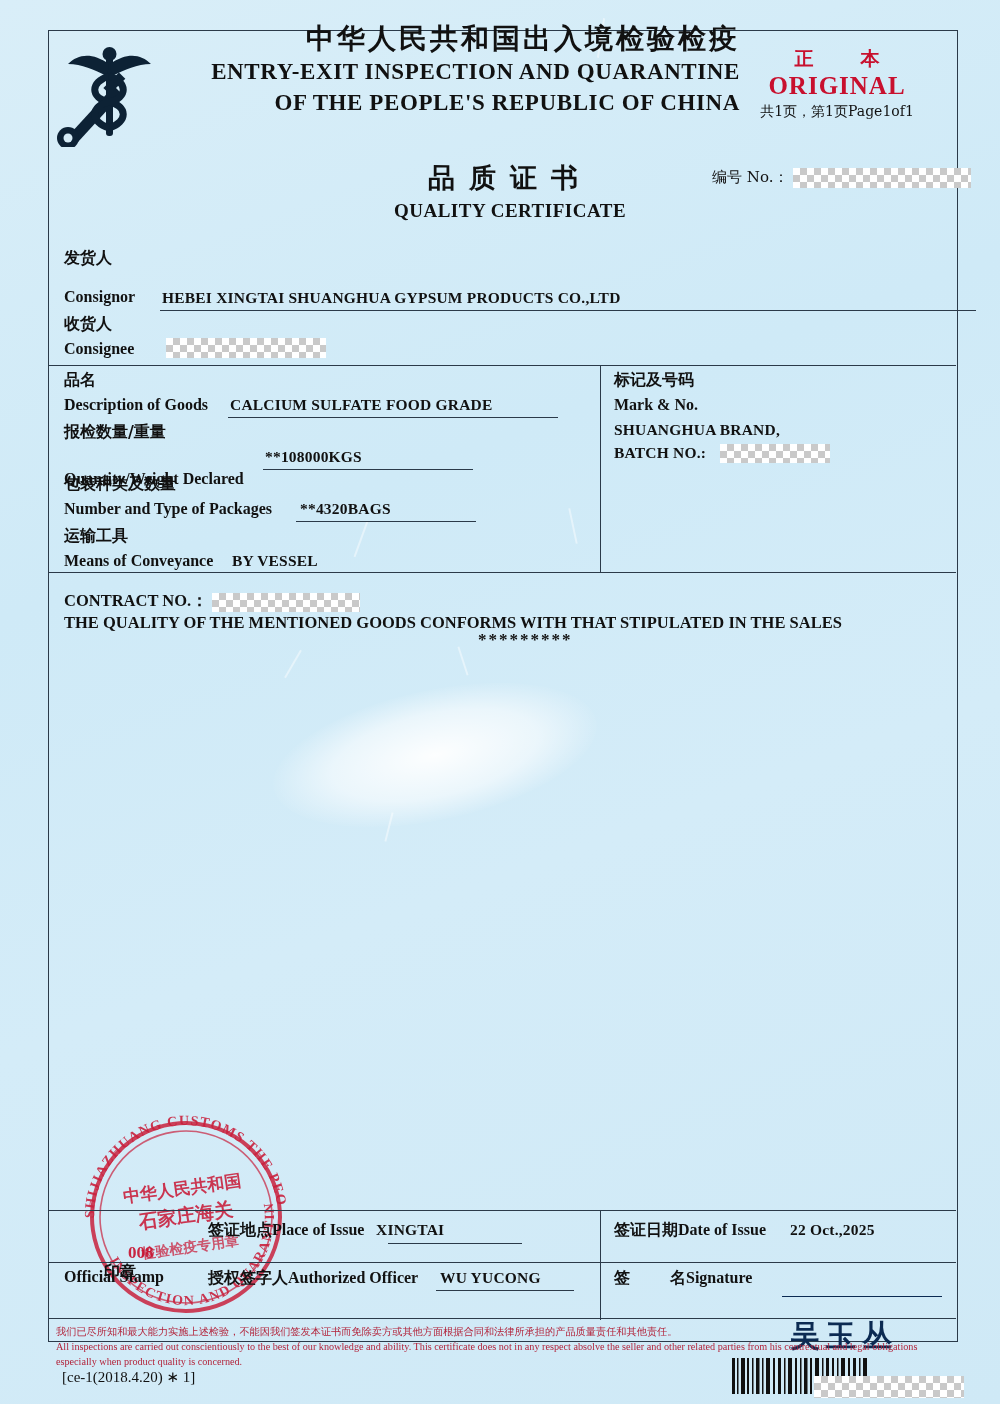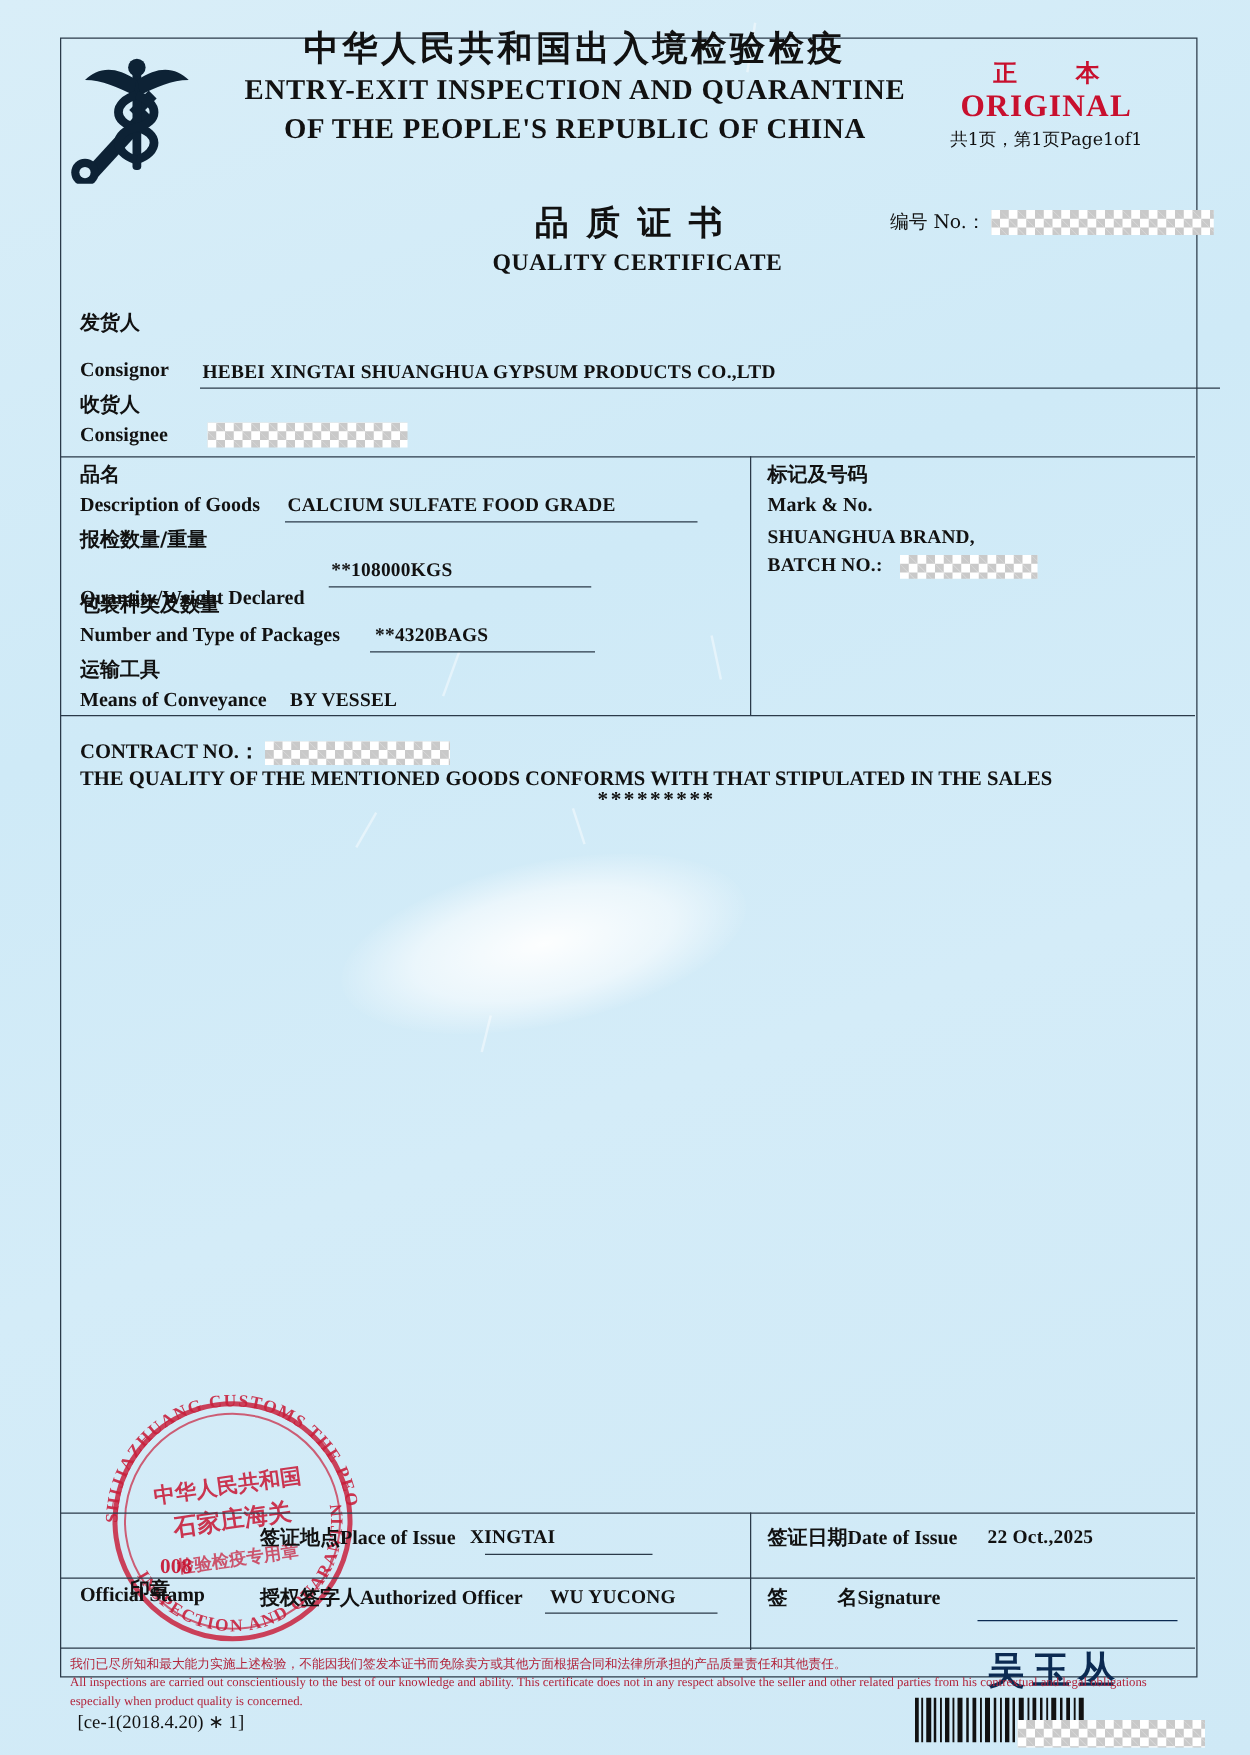--- a/index.html
+++ b/index.html
@@ -45,21 +45,21 @@
     left: 52px;
     top: 42px;
     width: 110px;
     height: 105px;
   }
   .hdr {
     position: absolute;
     left: 180px;
     top: 22px;
     width: 560px;
-    text-align: center;
+    text-align: right;
   }
   .hdr .cn {
     font-family: "DejaVu Serif", serif;
     font-size: 28px;
     font-weight: bold;
     letter-spacing: 3px;
     color: #111;
     line-height: 1.2;
   }
   .hdr .en1, .hdr .en2 {

